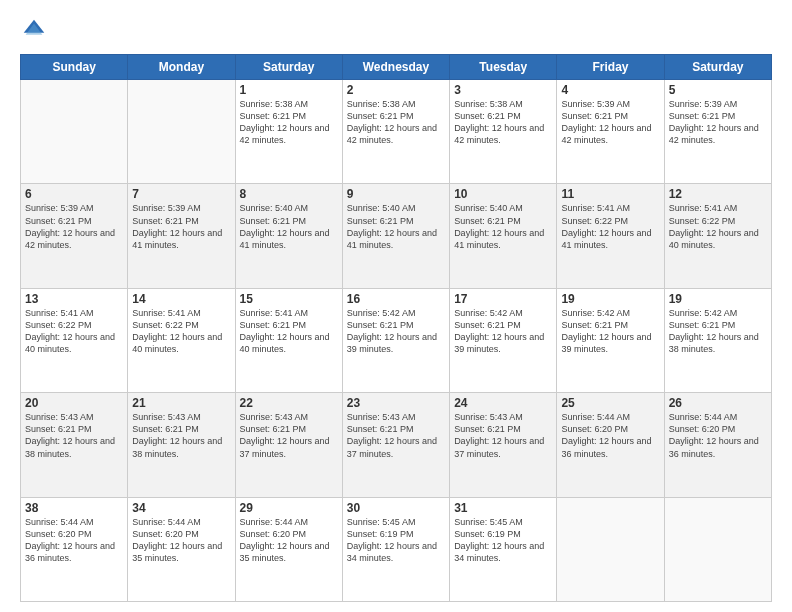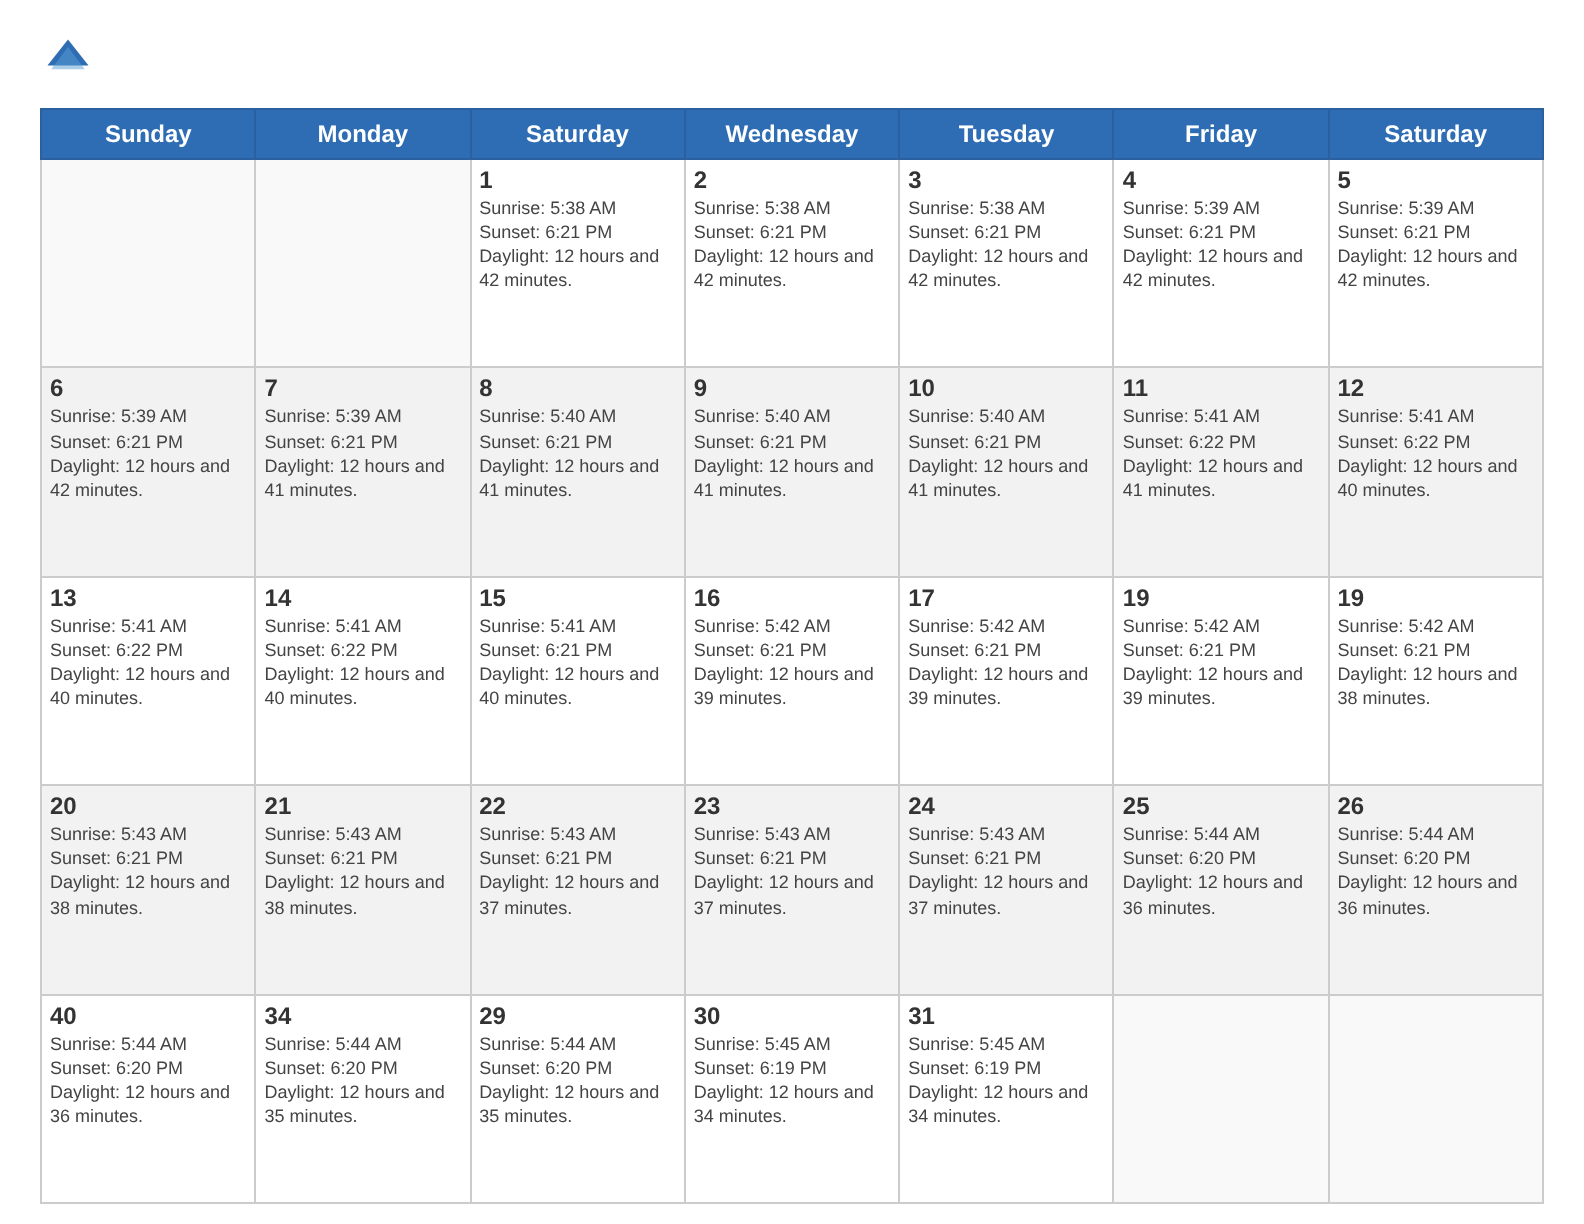--- a/index.html
+++ b/index.html
@@ -298,21 +298,21 @@
           </td>
           <td>
             <span class="day-number">26</span>
             <div class="day-info" style="white-space: pre-line;">Sunrise: 5:44 AM
 Sunset: 6:20 PM
 Daylight: 12 hours and 36 minutes.</div>
           </td>
         </tr>
         <tr>
           <td>
-            <span class="day-number">40</span>
+            <span class="day-number">38</span>
             <div class="day-info" style="white-space: pre-line;">Sunrise: 5:44 AM
 Sunset: 6:20 PM
 Daylight: 12 hours and 36 minutes.</div>
           </td>
           <td>
             <span class="day-number">34</span>
             <div class="day-info" style="white-space: pre-line;">Sunrise: 5:44 AM
 Sunset: 6:20 PM
 Daylight: 12 hours and 35 minutes.</div>
           </td>

